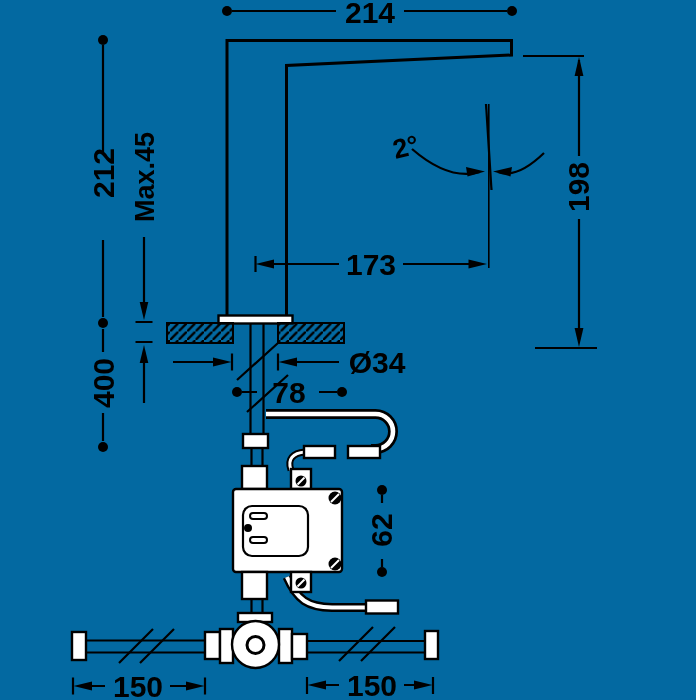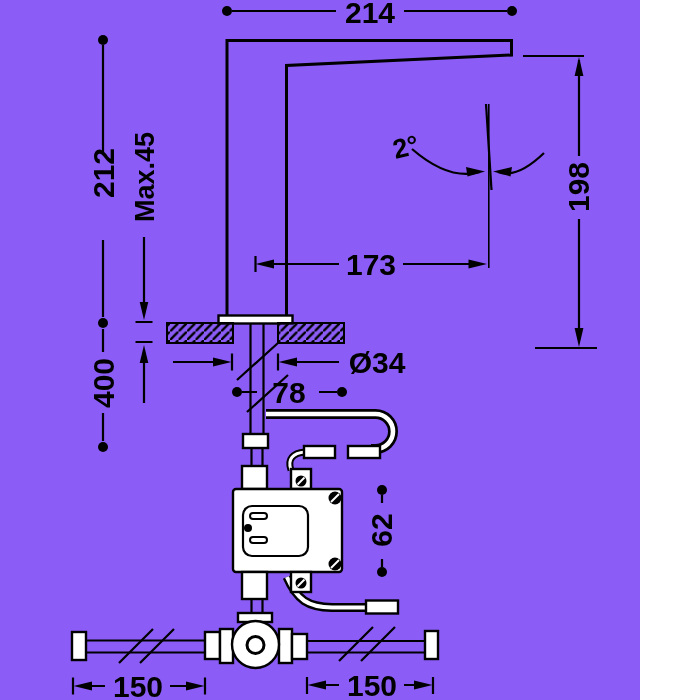--- a/index.html
+++ b/index.html
@@ -1,16 +1,16 @@
 <!DOCTYPE html>
 <html><head>
 <meta charset="utf-8">
 <style>
   html,body{margin:0;padding:0;background:#ffffff;}
-  .stage{width:640px;height:700px;background:#8b5cf6;position:relative;overflow:hidden;}
+  .stage{width:696px;height:700px;background:#0369a1;position:relative;overflow:hidden;}
   svg{display:block;}
   text{font-family:"Liberation Sans","DejaVu Sans",sans-serif;font-weight:bold;fill:#000;}
   .dimtxt{font-size:30px;}
   .dimtxt-sm{font-size:27px;}
   .ln{stroke:#000;stroke-width:2.2;fill:none;}
   .thin{stroke:#000;stroke-width:1.6;fill:none;}
   .outline{stroke:#000;stroke-width:3;fill:none;}
   .part{stroke:#000;stroke-width:2.4;fill:#ffffff;}
   .arrow{fill:#000;stroke:none;}
   .dot{fill:#000;stroke:none;}

